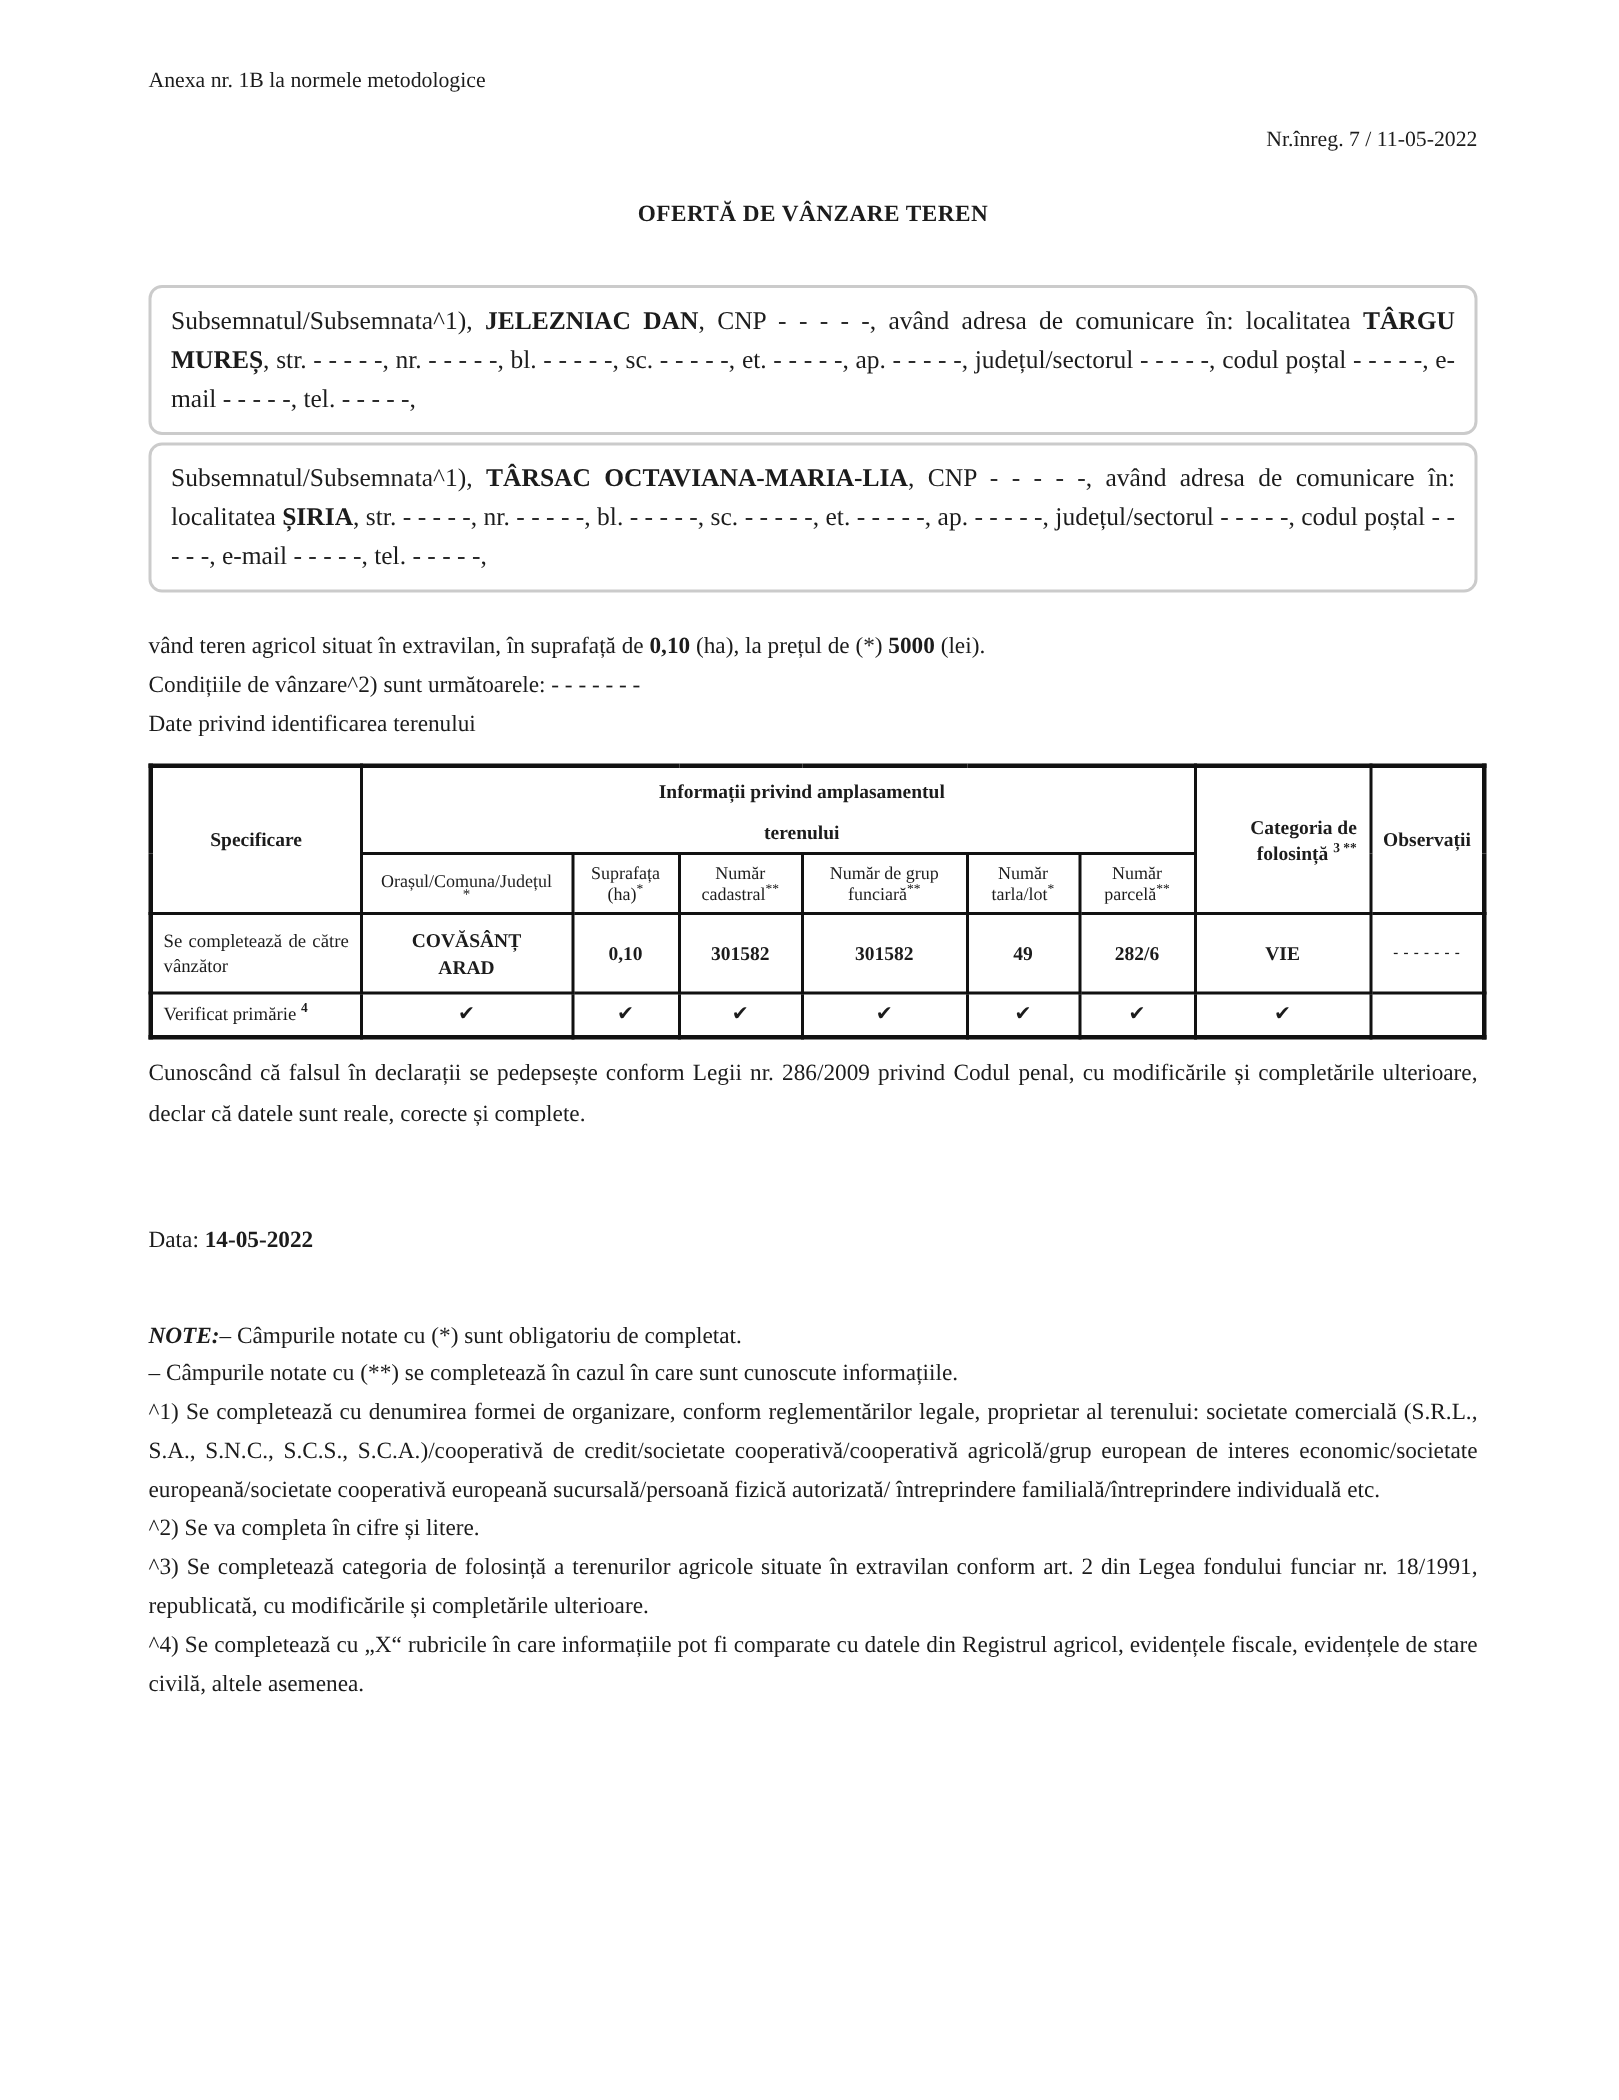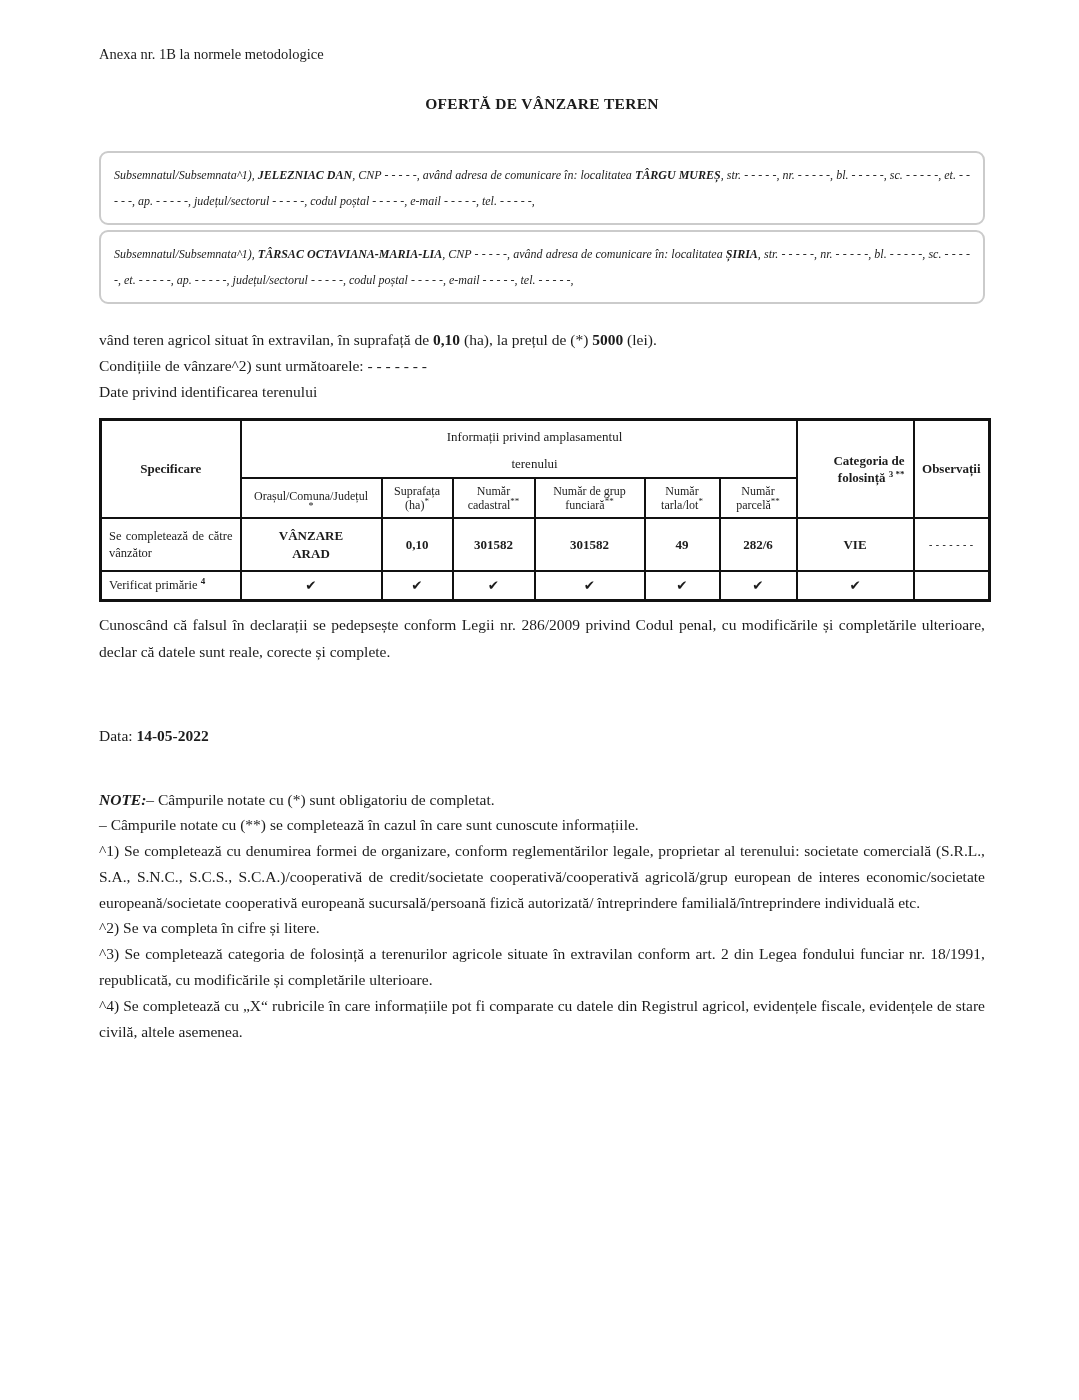--- a/index.html
+++ b/index.html
@@ -14,32 +14,32 @@
   .annex { font-size:14.5px; }
   .reg { margin-top:22px; text-align:right; font-size:14.5px; }
   .title { margin-top:32px; text-align:center; font-size:15.5px; font-weight:bold; letter-spacing:0.3px; }
 
   .seller-box {
     margin-top:38px;
     border:2px solid #cbcbcb; border-radius:9px;
     padding:9px 13px;
   }
   .seller-box + .seller-box { margin-top:5px; }
-  .box-text { font-size:12px; line-height:26px; text-align:justify;font-style:italic; }
+  .box-text { font-size:17px; line-height:26px; text-align:justify; }
 
   .sale-block { margin-top:23px; font-size:15.5px; line-height:26px; }
 
   table.land-table {
     margin-top:13px; border-collapse:collapse; table-layout:fixed;
     width:889px; border:3px solid #111;
   }
   table.land-table td { border:2px solid #111; vertical-align:middle; }
   .r-group td { height:54px; }
   .c-spec { text-align:center; font-weight:bold; font-size:13px; }
-  .c-group { text-align:center; font-weight:normal; font-size:13px; line-height:27px; padding-top:2px; vertical-align:top;padding-left:32px; }
+  .c-group { text-align:center; font-weight:bold; font-size:13px; line-height:27px; padding-top:2px; vertical-align:top;padding-left:32px; }
   .c-cat { text-align:right; font-weight:bold; font-size:13px; line-height:17px; padding:0 8px; }
   .c-obs { text-align:center; font-weight:bold; font-size:13px; }
   .r-sub td { height:40px; text-align:center; font-size:12px; line-height:14px; padding:2px 3px; }
   sup { font-size:9px; vertical-align:super; line-height:0; font-weight:bold; }
   .r-sub sup { font-weight:normal; }
   .sup-below { display:block; font-size:10px; line-height:5px; text-align:center; vertical-align:baseline; }
   .r-data td { height:53px; }
   .spec-label { font-size:12.5px; line-height:17px; text-align:justify; padding:4px 7px; vertical-align:middle; }
   .v { text-align:center; font-weight:bold; font-size:13px; line-height:18px; }
   .obs-dashes { font-size:10px; letter-spacing:0.5px; }
@@ -54,20 +54,21 @@
   .notes p { margin:0; }
   .note-label { font-weight:bold; font-style:italic; }
   .just { text-align:justify; }
 </style>
 </head>
 <body>
 
 <div class="page">
 
   <div class="annex">Anexa nr. 1B la normele metodologice</div>
+  <div class="reg">Nr.înreg. 7 / 11-05-2022</div>
   <div class="title">OFERTĂ DE VÂNZARE TEREN</div>
 
   <div class="seller-box">
     <p class="box-text"><span>Subsemnatul/Subsemnata^1), </span><b>JELEZNIAC DAN</b><span>, CNP - - - - -, având adresa de comunicare în: localitatea </span><b>TÂRGU MUREȘ</b><span>, str. - - - - -, nr. - - - - -, bl. - - - - -, sc. - - - - -, et. - - - - -, ap. - - - - -, județul/sectorul - - - - -, codul poștal - - - - -, e-mail - - - - -, tel. - - - - -,</span></p>
   </div>
 
   <div class="seller-box">
     <p class="box-text"><span>Subsemnatul/Subsemnata^1), </span><b>TÂRSAC OCTAVIANA-MARIA-LIA</b><span>, CNP - - - - -, având adresa de comunicare în: localitatea </span><b>ȘIRIA</b><span>, str. - - - - -, nr. - - - - -, bl. - - - - -, sc. - - - - -, et. - - - - -, ap. - - - - -, județul/sectorul - - - - -, codul poștal - - - - -, e-mail - - - - -, tel. - - - - -,</span></p>
   </div>
 
@@ -103,21 +104,21 @@
         <td><span>Orașul/Comuna/Județul</span><sup class="sup-below">*</sup></td>
         <td><span>Suprafața (ha)</span><sup>*</sup></td>
         <td><span>Număr cadastral</span><sup>**</sup></td>
         <td><span>Număr de grup funciară</span><sup>**</sup></td>
         <td><span>Număr tarla/lot</span><sup>*</sup></td>
         <td><span>Număr parcelă</span><sup>**</sup></td>
       </tr>
       <tr class="r-data">
         <td class="spec-label">Se completează de către vânzător</td>
         <td class="v">
-          <div>VÂNZARE</div>
+          <div>COVĂSÂNȚ</div>
           <div>ARAD</div>
         </td>
         <td class="v">0,10</td>
         <td class="v">301582</td>
         <td class="v">301582</td>
         <td class="v">49</td>
         <td class="v">282/6</td>
         <td class="v">VIE</td>
         <td class="v obs-dashes">- - - - - - -</td>
       </tr>

